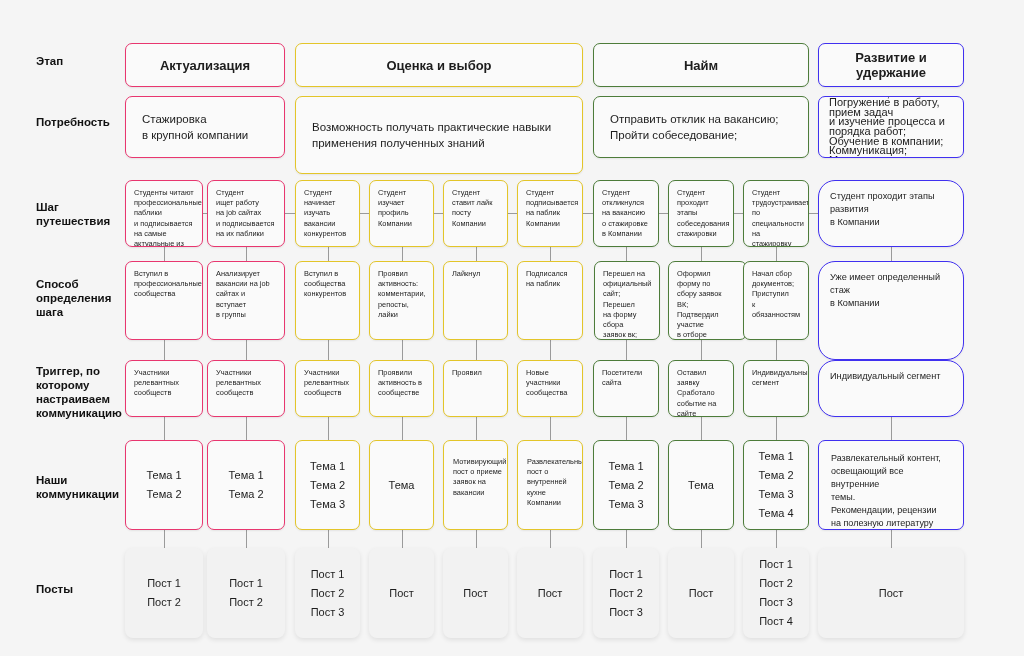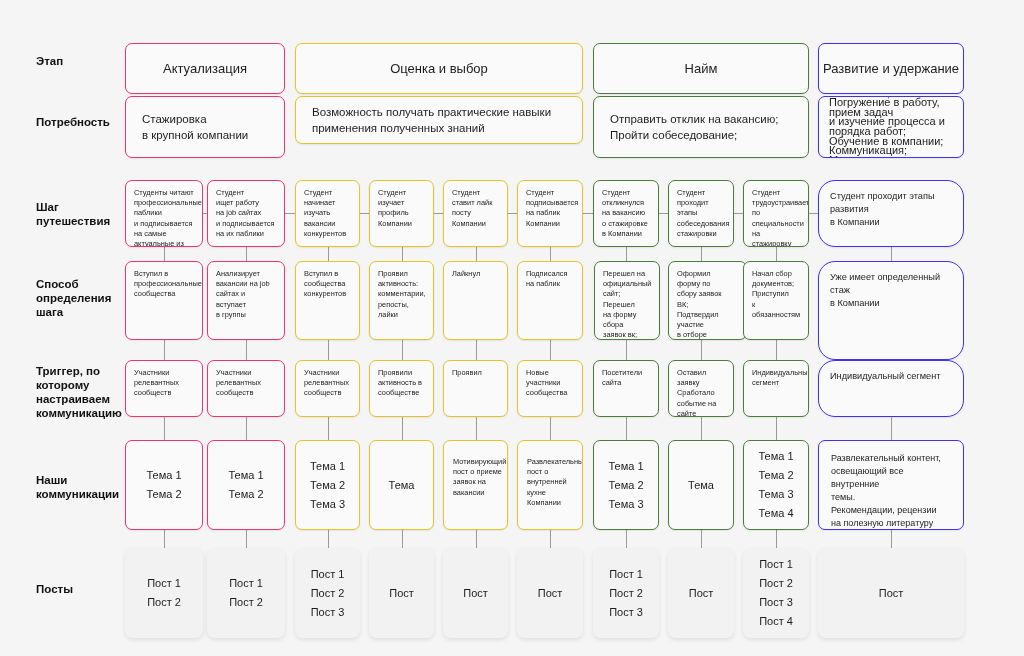--- a/index.html
+++ b/index.html
@@ -40,23 +40,23 @@
   }
 
   
   .c-pink   { border-color: #e8366f; }
   .c-yellow { border-color: #e3c529; }
   .c-green  { border-color: #4d7c3a; }
   .c-blue   { border-color: #4030f0; }
 
   
   .stage {
-    height: 51px;
+    height: 44px;
     display: flex; align-items: center; justify-content: center;
-    font-size: 13px; font-weight: normal;
+    font-size: 13px; font-weight: bold;
     text-align: center;
   }
 
   
   .need {
     display: flex; align-items: center;
     padding: 10px 16px;
     font-size: 11.5px; line-height: 16px;
   }
   .need.small { font-size: 11px; line-height: 9.6px; padding: 8px 10px; align-items: center; }
@@ -165,21 +165,21 @@
       <div class="vline" style="left: 891px; top: 530px; height: 18px;"></div>
     </div>
 
   <div class="card stage c-pink" style="left:125px; top:43px; width:160px;">Актуализация</div>
   <div class="card stage c-yellow" style="left:295px; top:43px; width:288px;">Оценка и выбор</div>
   <div class="card stage c-blue" style="left:818px; top:43px; width:146px;">Развитие и удержание</div>
   <div class="card stage c-green" style="left:593px; top:43px; width:216px;">Найм</div>
 
   <div class="card need c-pink" style="left:125px; top:96px; width:160px; height:62px;">Стажировка
 в крупной компании</div>
-  <div class="card need c-yellow" style="left:295px; top:96px; width:288px; height:48px;">Возможность получать практические навыки
+  <div class="card need c-yellow" style="left:295px; top:96px; width:288px; height:78px;">Возможность получать практические навыки
 применения полученных знаний</div>
   <div class="card need c-green" style="left:593px; top:96px; width:216px; height:62px;">Отправить отклик на вакансию;
 Пройти собеседование;</div>
   <div class="card need small c-blue" style="left:818px; top:96px; width:146px; height:62px;">Адаптация в коллективе;
 Погружение в работу, прием задач
 и изучение процесса и порядка работ;
 Обучение в компании;
 Коммуникация;
 Мотивация и лояльность;</div>
 

